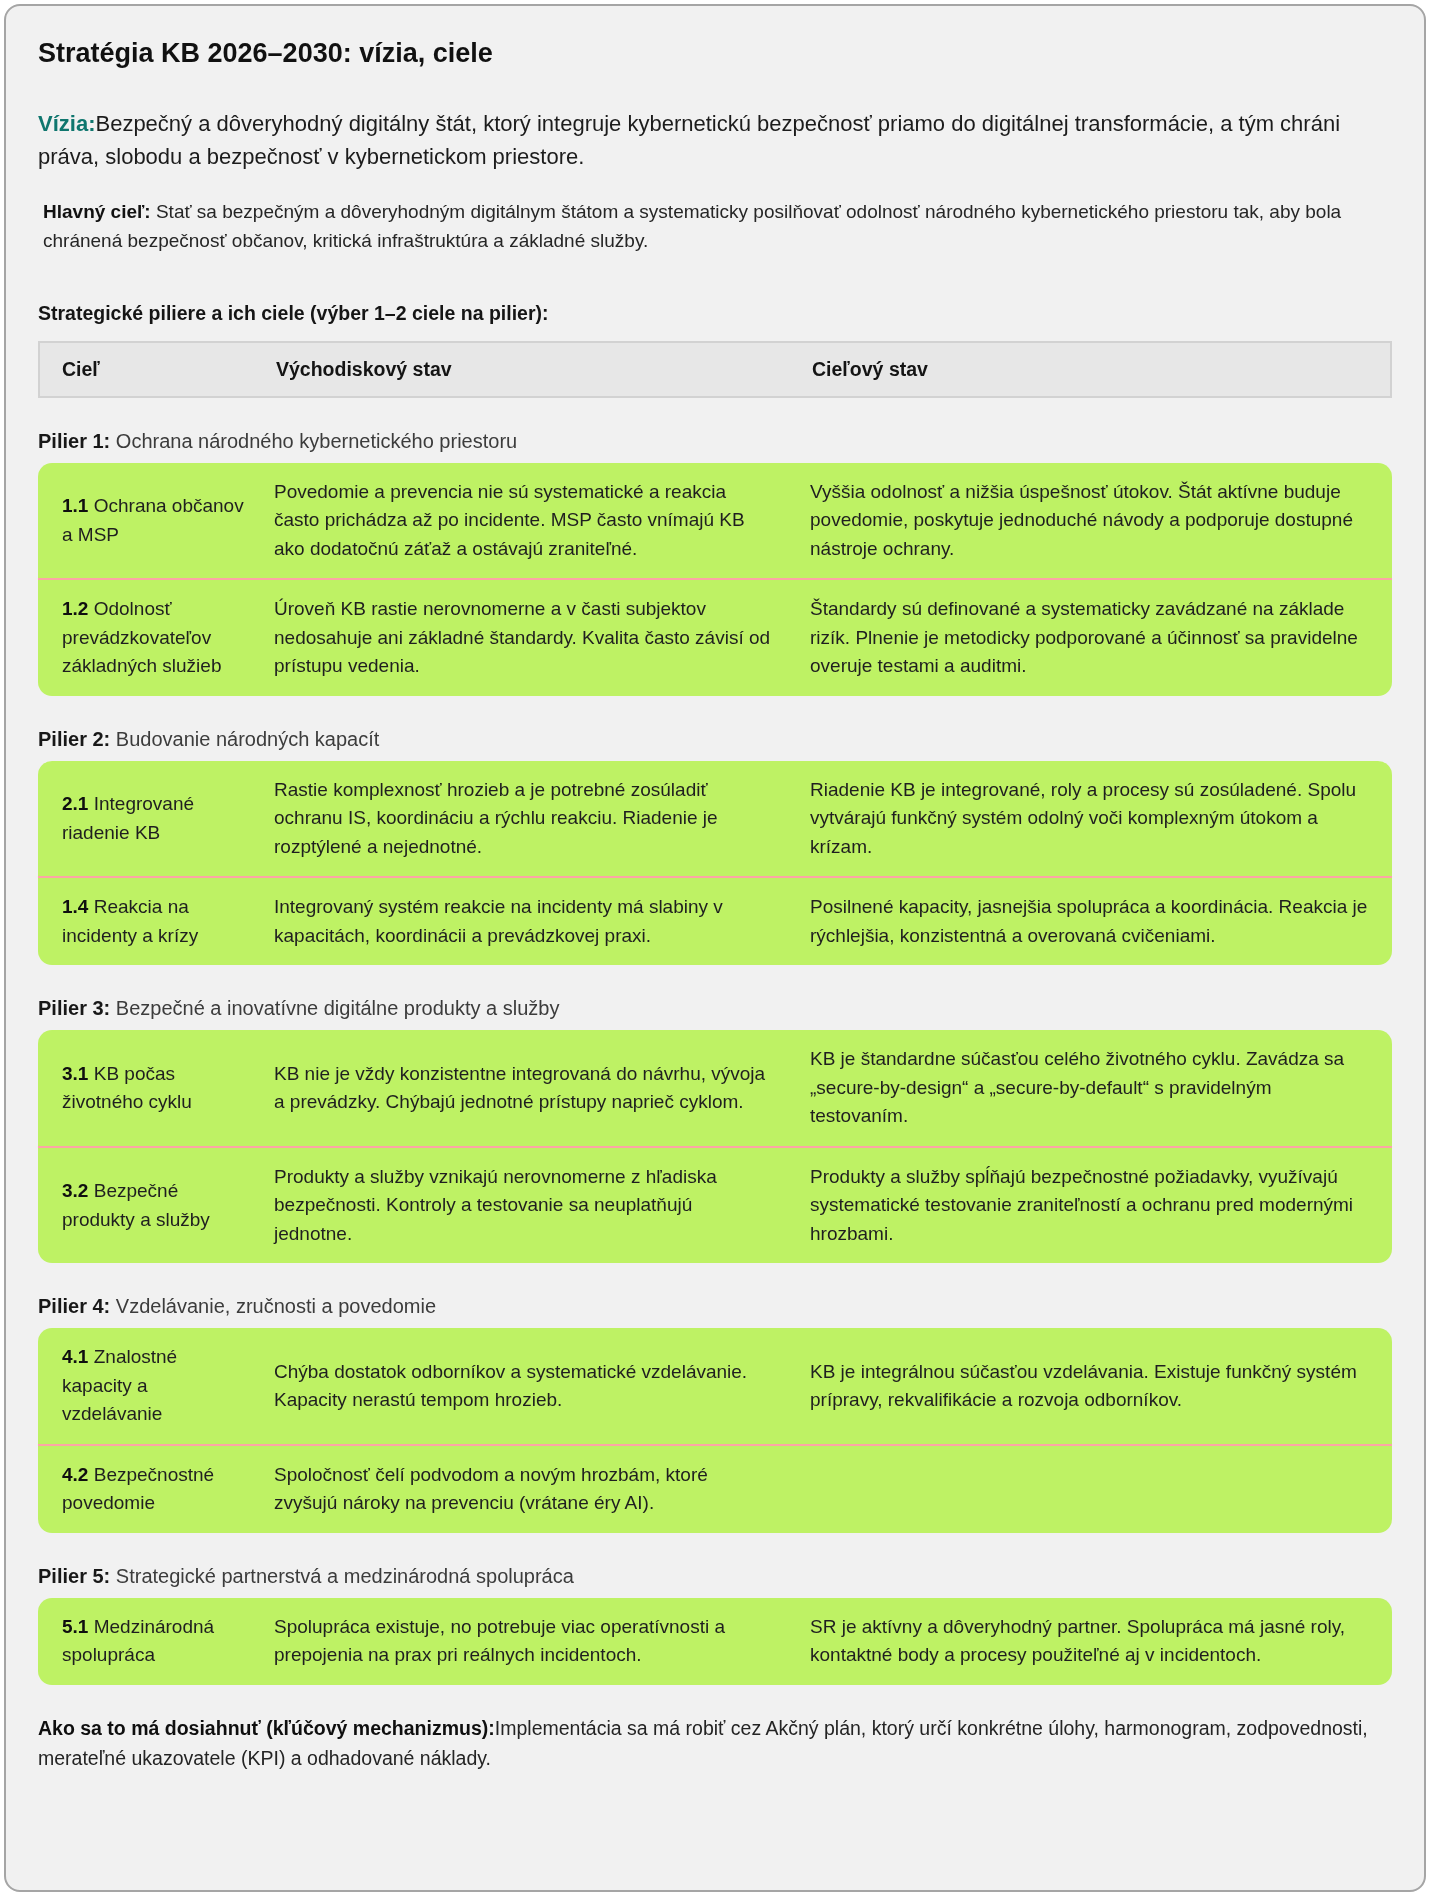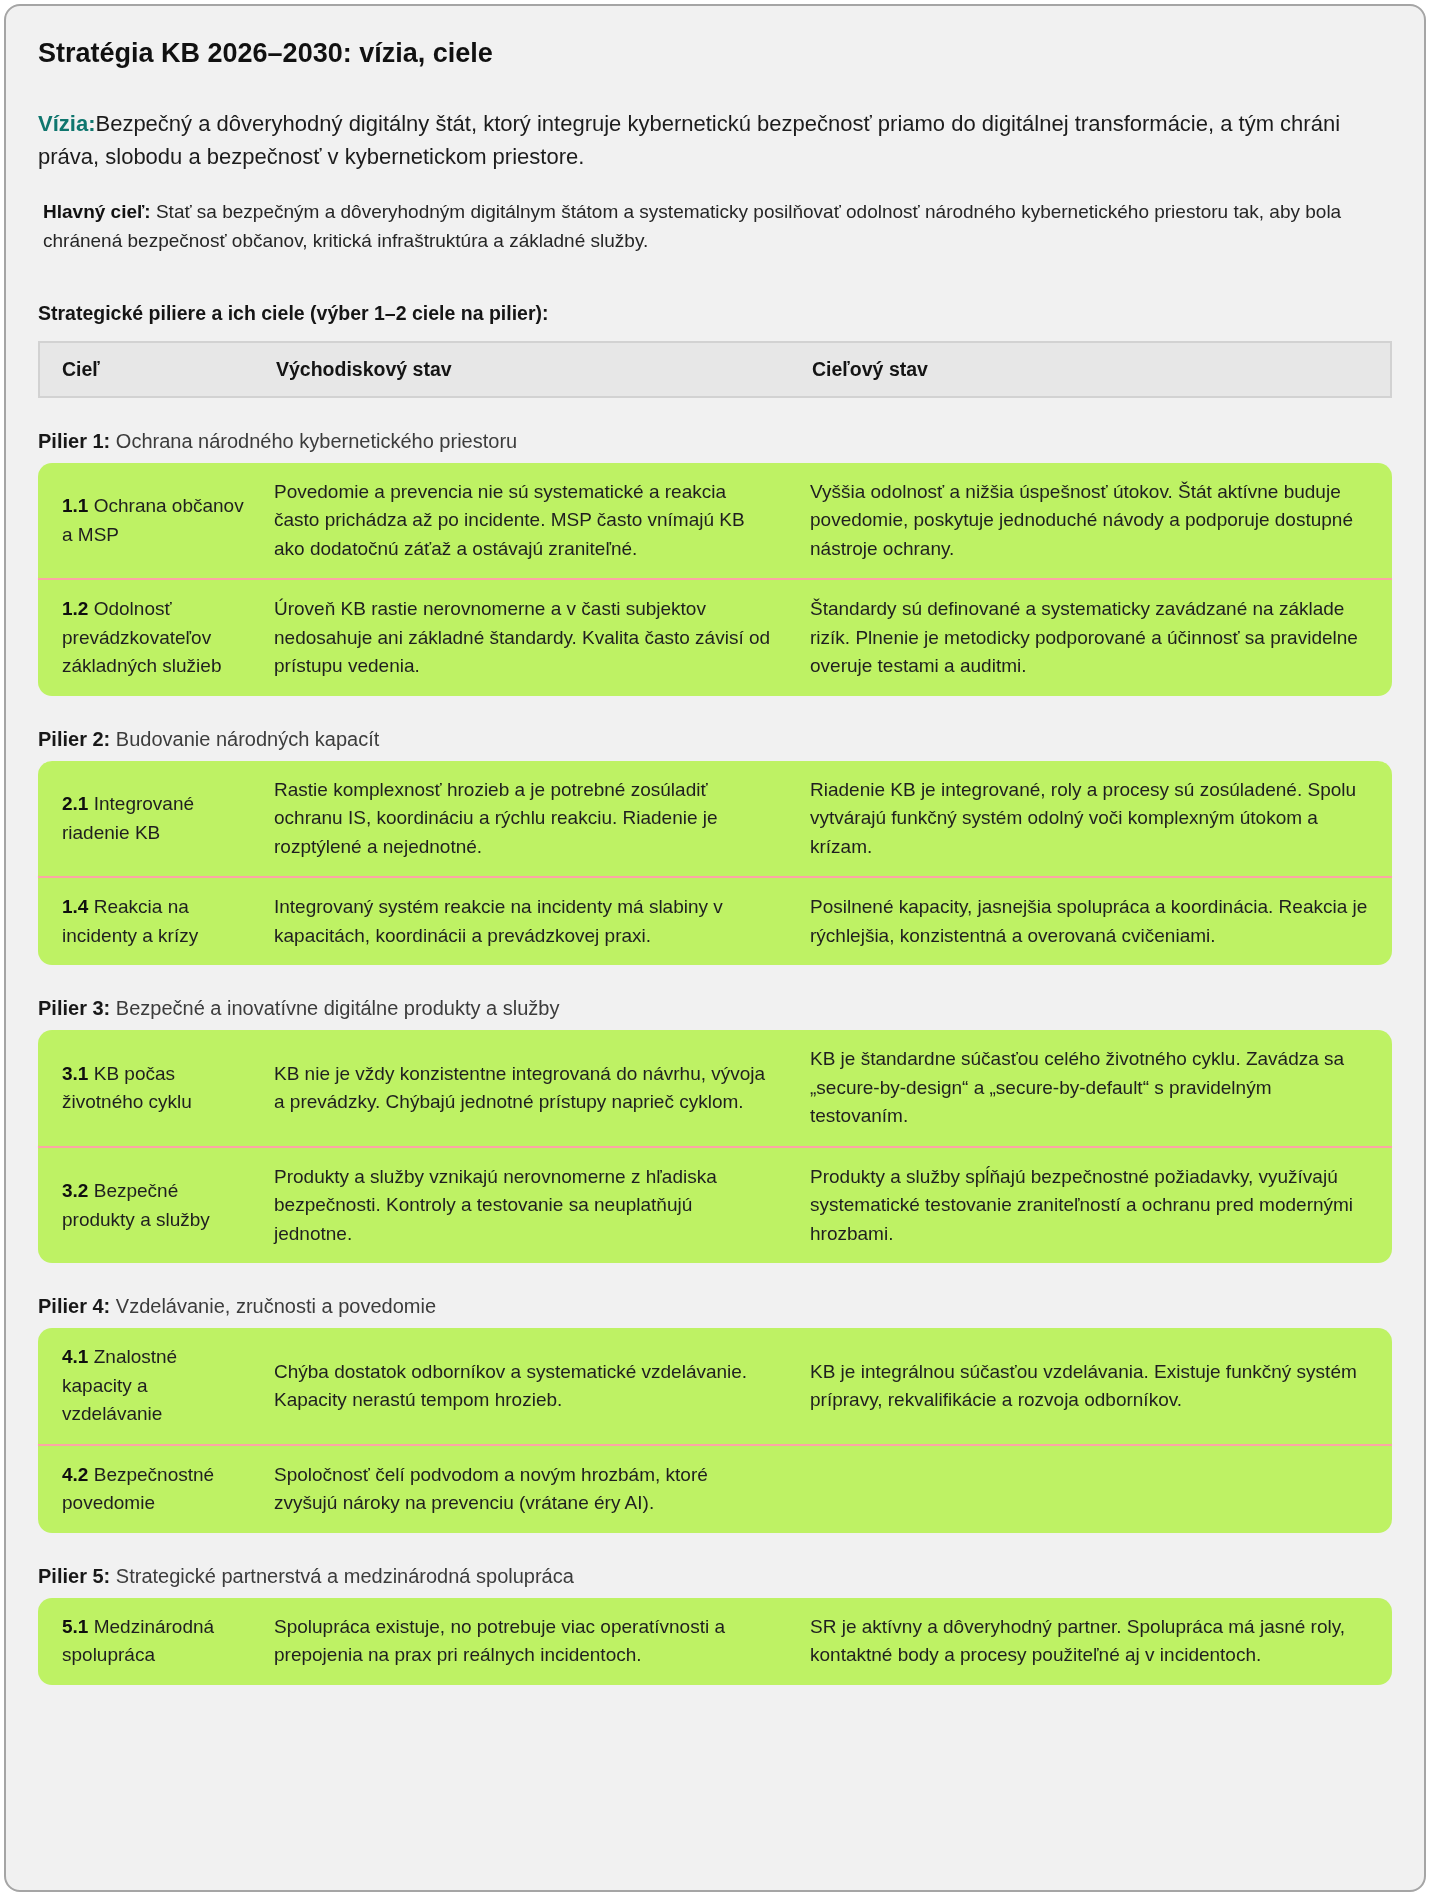--- a/index.html
+++ b/index.html
@@ -166,14 +166,15 @@
 
   <div class="pillar-label"><strong>Pilier 5:</strong> <span>Strategické partnerstvá a medzinárodná spolupráca</span></div>
   <div class="box">
     <div class="row">
       <div class="c1"><strong>5.1</strong> <span>Medzinárodná spolupráca</span></div>
       <div class="c2">Spolupráca existuje, no potrebuje viac operatívnosti a prepojenia na prax pri reálnych incidentoch.</div>
       <div class="c3">SR je aktívny a dôveryhodný partner. Spolupráca má jasné roly, kontaktné body a procesy použiteľné aj v incidentoch.</div>
     </div>
   </div>
 
+  <p class="mechanism"><strong>Ako sa to má dosiahnuť (kľúčový mechanizmus):</strong><span>Implementácia sa má robiť cez Akčný plán, ktorý určí konkrétne úlohy, harmonogram, zodpovednosti, merateľné ukazovatele (KPI) a odhadované náklady.</span></p>
 
 </div>
 
 </body></html>

